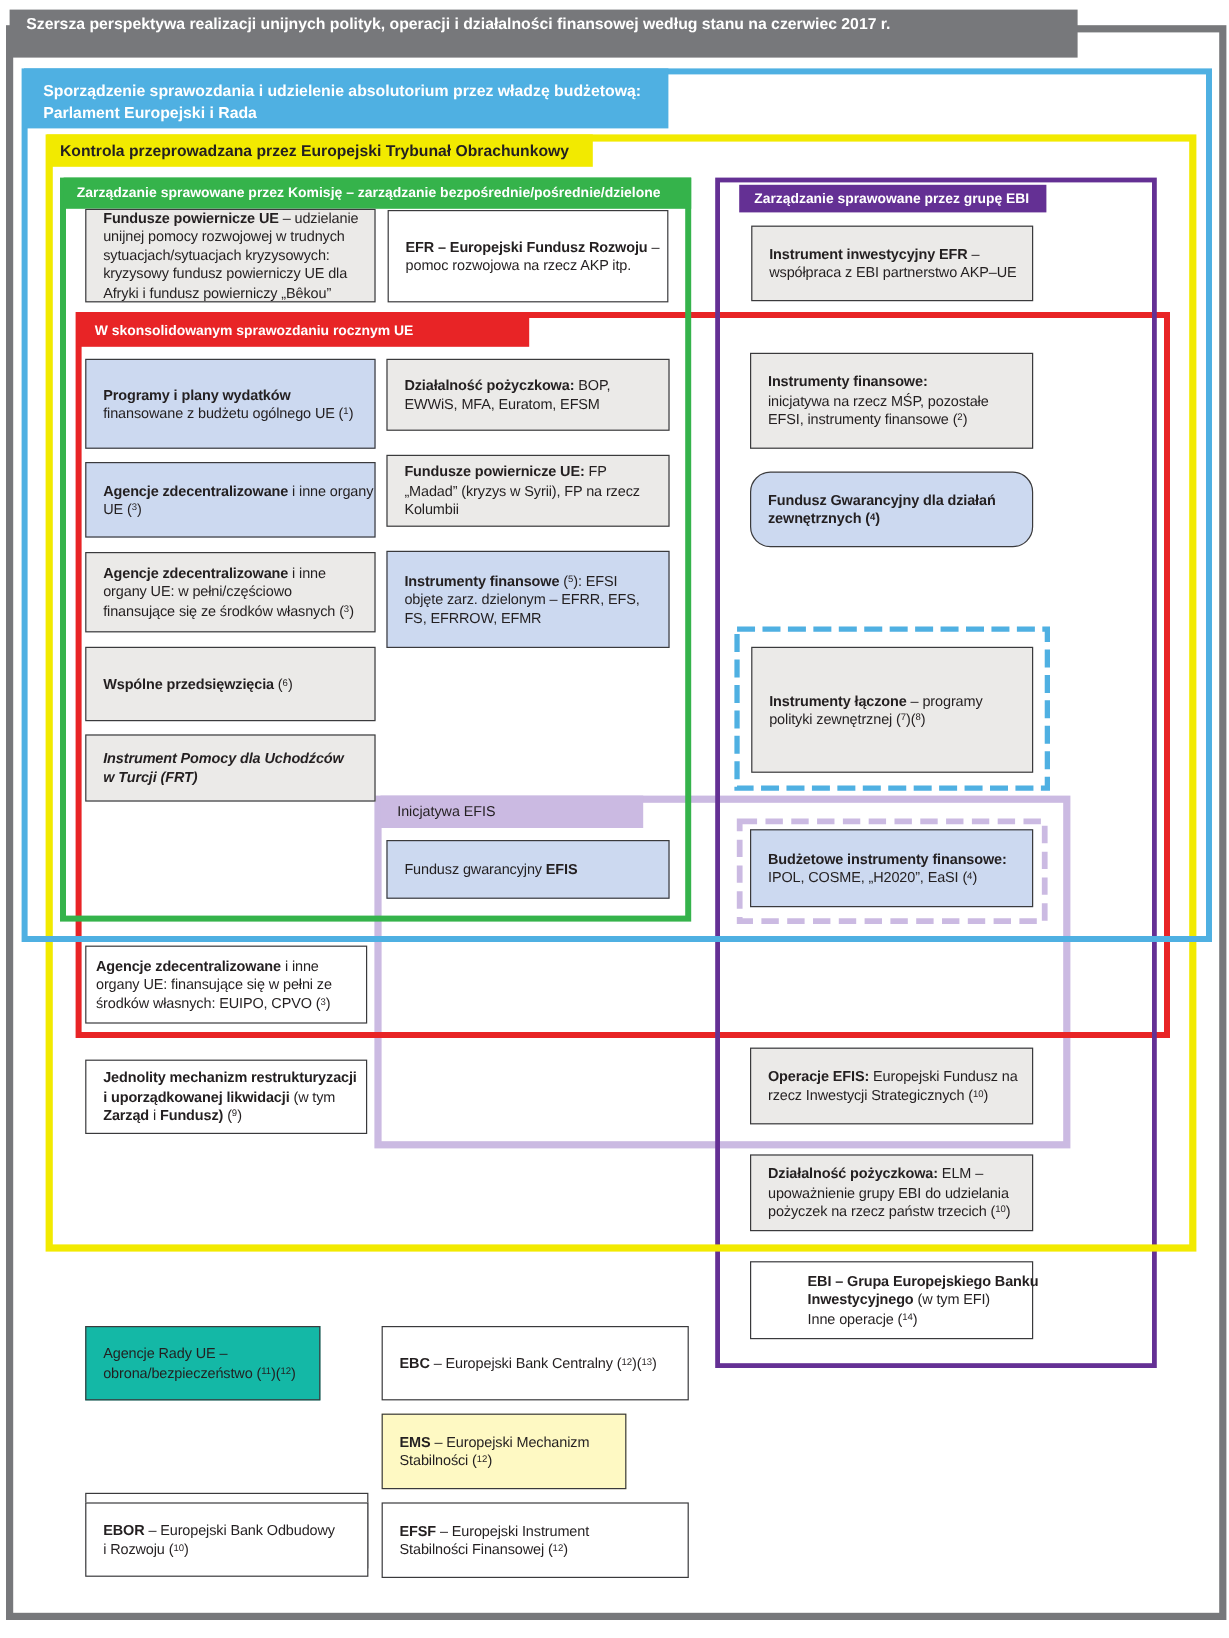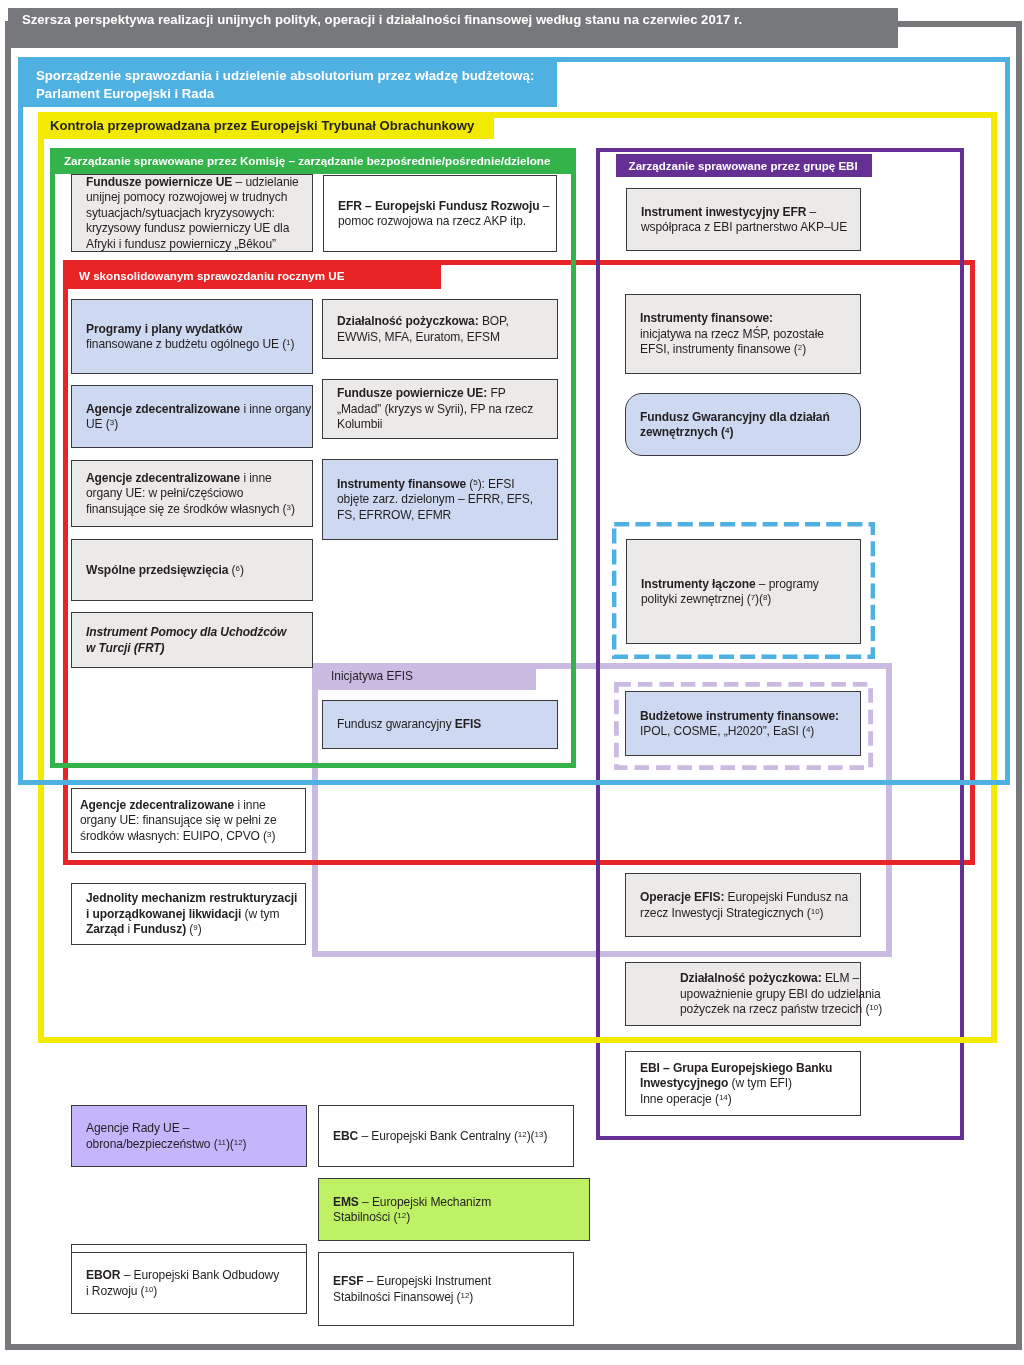--- a/index.html
+++ b/index.html
@@ -201,35 +201,35 @@
           <div class="ln"><b>i uporządkowanej likwidacji</b><span> (w tym</span></div>
           <div class="ln"><b>Zarząd</b><span> i </span><b>Fundusz)</b><span> (<sup>9</sup>)</span></div>
         </div>
       </div>
       <div class="abs box" style="left: 625px; top: 873px; width: 236px; height: 64px; background: rgb(235, 234, 232);">
         <div class="boxtext">
           <div class="ln"><b>Operacje EFIS:</b><span> Europejski Fundusz na</span></div>
           <div class="ln"><span>rzecz Inwestycji Strategicznych (<sup>10</sup>)</span></div>
         </div>
       </div>
-      <div class="abs box" style="left: 625px; top: 962px; width: 236px; height: 64px; background: rgb(235, 234, 232); padding-left: 40px;">
+      <div class="abs box" style="left: 625px; top: 962px; width: 236px; height: 64px; background: rgb(235, 234, 232);">
         <div class="boxtext">
           <div class="ln"><b>Działalność pożyczkowa:</b><span> ELM –</span></div>
           <div class="ln"><span>upoważnienie grupy EBI do udzielania</span></div>
           <div class="ln"><span>pożyczek na rzecz państw trzecich (<sup>10</sup>)</span></div>
         </div>
       </div>
-      <div class="abs box" style="left: 625px; top: 1051px; width: 236px; height: 65px; background: rgb(255, 255, 255);">
+      <div class="abs box" style="left: 625px; top: 1051px; width: 236px; height: 65px; background: rgb(255, 255, 255); padding-left: 33px;">
         <div class="boxtext">
           <div class="ln"><b>EBI – Grupa Europejskiego Banku</b></div>
           <div class="ln"><b>Inwestycyjnego</b><span> (w tym EFI)</span></div>
           <div class="ln"><span>Inne operacje (<sup>14</sup>)</span></div>
         </div>
       </div>
-      <div class="abs box" style="left: 71px; top: 1105px; width: 236px; height: 62px; background: #c4b5fd;">
+      <div class="abs box" style="left: 71px; top: 1105px; width: 196px; height: 62px; background: #14b8a6;">
         <div class="boxtext">
           <div class="ln"><span>Agencje Rady UE –</span></div>
           <div class="ln"><span>obrona/bezpieczeństwo (<sup>11</sup>)(<sup>12</sup>)</span></div>
         </div>
       </div>
       <div class="abs box" style="left: 71px; top: 1244px; width: 236px; height: 63px; background: rgb(255, 255, 255);">
         <div class="boxtext">
           <div class="ln"><b>GLF – Instrument pożyczkowy na</b></div>
           <div class="ln"><b>rzecz Grecji</b><span> – pożyczki dwustronne</span></div>
           <div class="ln"><span>dla Grecji (<sup>12</sup>)</span></div>
@@ -239,26 +239,26 @@
         <div class="boxtext">
           <div class="ln"><b>EBOR</b><span> – Europejski Bank Odbudowy</span></div>
           <div class="ln"><span>i Rozwoju (<sup>10</sup>)</span></div>
         </div>
       </div>
       <div class="abs box" style="left: 318px; top: 1105px; width: 256px; height: 62px; background: rgb(255, 255, 255);">
         <div class="boxtext">
           <div class="ln"><b>EBC</b><span> – Europejski Bank Centralny (<sup>12</sup>)(<sup>13</sup>)</span></div>
         </div>
       </div>
-      <div class="abs box" style="left: 318px; top: 1178px; width: 272px; height: 63px; background: #bef264;">
+      <div class="abs box" style="left: 318px; top: 1178px; width: 204px; height: 63px; background: #fef9c3;">
         <div class="boxtext">
           <div class="ln"><b>EMS</b><span> – Europejski Mechanizm</span></div>
           <div class="ln"><span>Stabilności (<sup>12</sup>)</span></div>
         </div>
       </div>
-      <div class="abs box" style="left: 318px; top: 1252px; width: 256px; height: 74px; background: rgb(255, 255, 255);">
+      <div class="abs box" style="left: 318px; top: 1252px; width: 256px; height: 63px; background: rgb(255, 255, 255);">
         <div class="boxtext">
           <div class="ln"><b>EFSF</b><span> – Europejski Instrument</span></div>
           <div class="ln"><span>Stabilności Finansowej (<sup>12</sup>)</span></div>
         </div>
       </div>
     </div>
 </div>
 
 </body></html>

